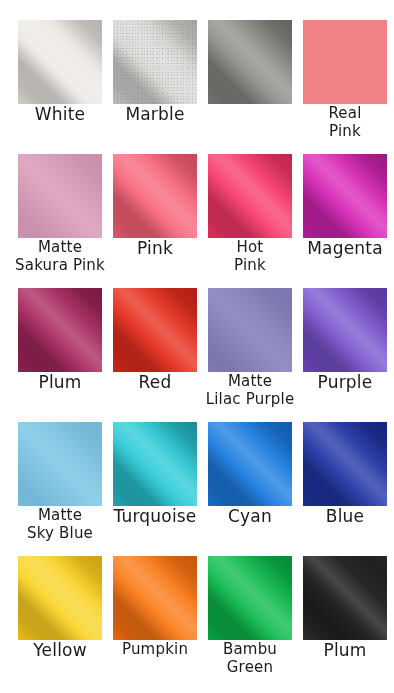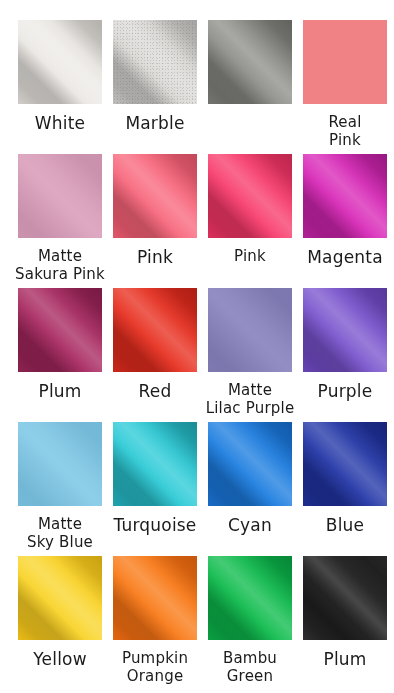--- a/index.html
+++ b/index.html
@@ -93,21 +93,20 @@
     inset: 0;
     background-image:
       radial-gradient(rgba(120,120,120,0.30) 0.6px, transparent 0.7px),
       radial-gradient(rgba(90,90,90,0.22) 0.5px, transparent 0.6px);
     background-size: 3px 3px, 5px 5px;
     background-position: 0 0, 2px 1px;
     pointer-events: none;
   }
 
   .swatch-label {
-    margin-top: 9px;
     text-align: center;
     line-height: 1.22;
     width: 94px;
     letter-spacing: 0.2px;
   }
   .swatch-label.one-line {
     font-size: 17px;
   }
   .swatch-label.two-line {
     font-size: 15px;
@@ -162,20 +161,21 @@
       </div>
       <div class="swatch-label one-line">
         <div>Pink</div>
       </div>
     </div>
     <div class="swatch-cell">
       <div class="swatch-chip gloss" style="background: linear-gradient(45deg, rgb(226, 45, 92) 0%, rgb(248, 62, 110) 45%, rgb(248, 62, 110) 60%, rgb(226, 45, 92) 100%);">
         <div class="sheen"></div>
       </div>
       <div class="swatch-label two-line">
+        <div>Hot</div>
         <div>Pink</div>
       </div>
     </div>
     <div class="swatch-cell">
       <div class="swatch-chip gloss" style="background: linear-gradient(45deg, rgb(181, 29, 153) 0%, rgb(217, 41, 184) 45%, rgb(217, 41, 184) 60%, rgb(181, 29, 153) 100%);">
         <div class="sheen"></div>
       </div>
       <div class="swatch-label one-line">
         <div>Magenta</div>
       </div>
@@ -253,21 +253,20 @@
       <div class="swatch-label one-line">
         <div>Yellow</div>
       </div>
     </div>
     <div class="swatch-cell">
       <div class="swatch-chip gloss" style="background: linear-gradient(45deg, rgb(236, 102, 13) 0%, rgb(249, 123, 24) 45%, rgb(249, 123, 24) 60%, rgb(236, 102, 13) 100%);">
         <div class="sheen"></div>
       </div>
       <div class="swatch-label two-line">
         <div>Pumpkin</div>
-        <div>Orange</div>
       </div>
     </div>
     <div class="swatch-cell">
       <div class="swatch-chip gloss" style="background: linear-gradient(45deg, rgb(7, 162, 65) 0%, rgb(16, 188, 78) 45%, rgb(16, 188, 78) 60%, rgb(7, 162, 65) 100%);">
         <div class="sheen"></div>
       </div>
       <div class="swatch-label two-line">
         <div>Bambu</div>
         <div>Green</div>
       </div>

